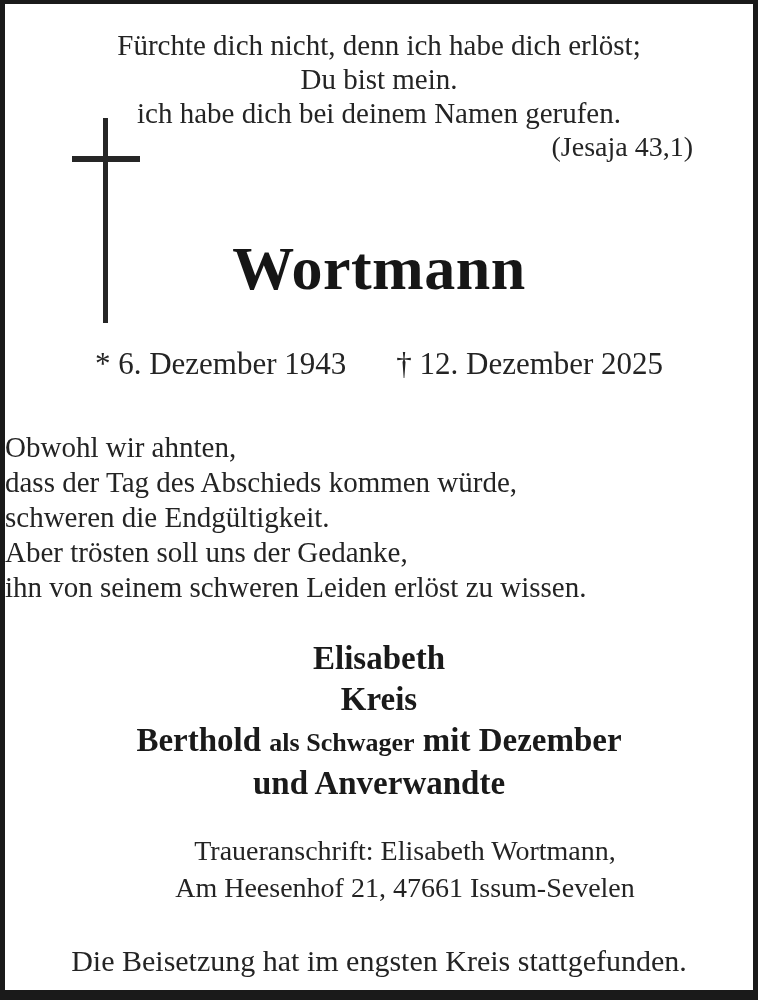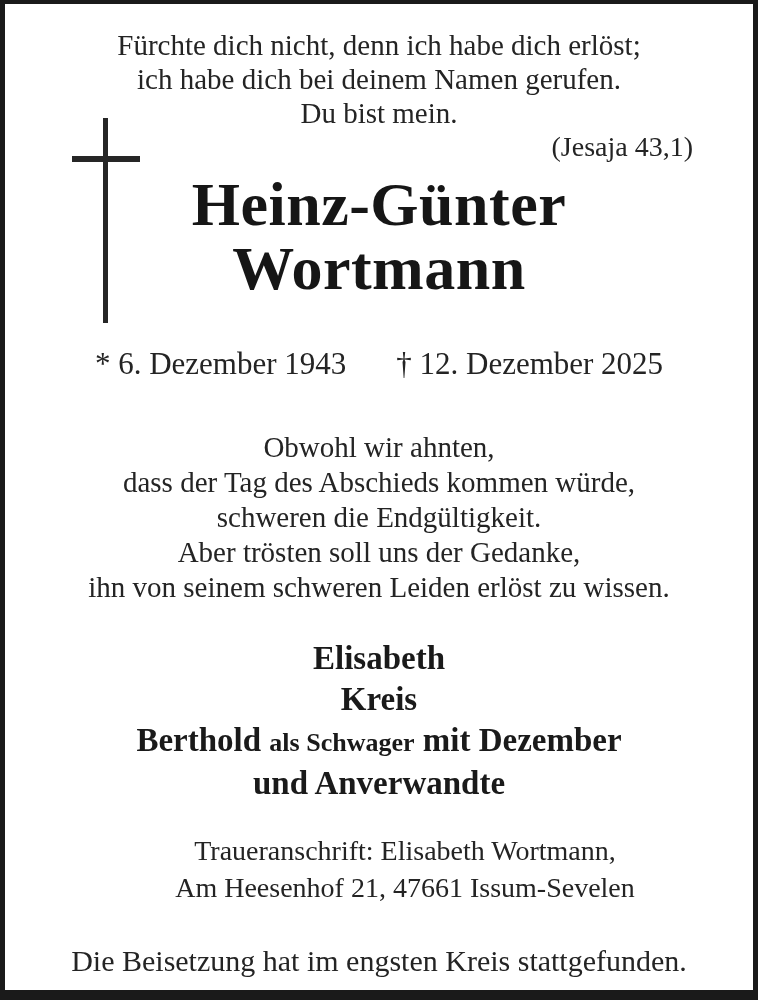--- a/index.html
+++ b/index.html
@@ -61,21 +61,20 @@
     margin-top: 46px;
     display: flex;
     justify-content: center;
     gap: 50px;
     font-size: 31px;
     line-height: 36px;
     color: #242424;
   }
   .eulogy {
     margin-top: 48px;
-    text-align: center;
     font-size: 29px;
     line-height: 35px;
     color: #242424;
   }
   .mourners {
     margin-top: 33px;
     text-align: center;
     font-size: 33px;
     line-height: 41px;
     font-weight: bold;
@@ -105,28 +104,28 @@
 
 <div class="page">
 
   <div class="cross">
     <div class="cross-v"></div>
     <div class="cross-h"></div>
   </div>
 
   <div class="quote">
     <div>Fürchte dich nicht, denn ich habe dich erlöst;</div>
+    <div>Du bist mein.</div>
     <div>ich habe dich bei deinem Namen gerufen.</div>
-    <div>Du bist mein.</div>
   </div>
 
   <div class="attribution">(Jesaja 43,1)</div>
 
   <h1 class="deceased-name">
-    <span>Heinz-Günter</span><br>
+    <br>
     <span>Wortmann</span>
   </h1>
 
   <div class="dates">
     <span>* 6. Dezember 1943</span>
     <span>† 12. Dezember 2025</span>
   </div>
 
   <div class="eulogy">
     <div>Obwohl wir ahnten,</div>

